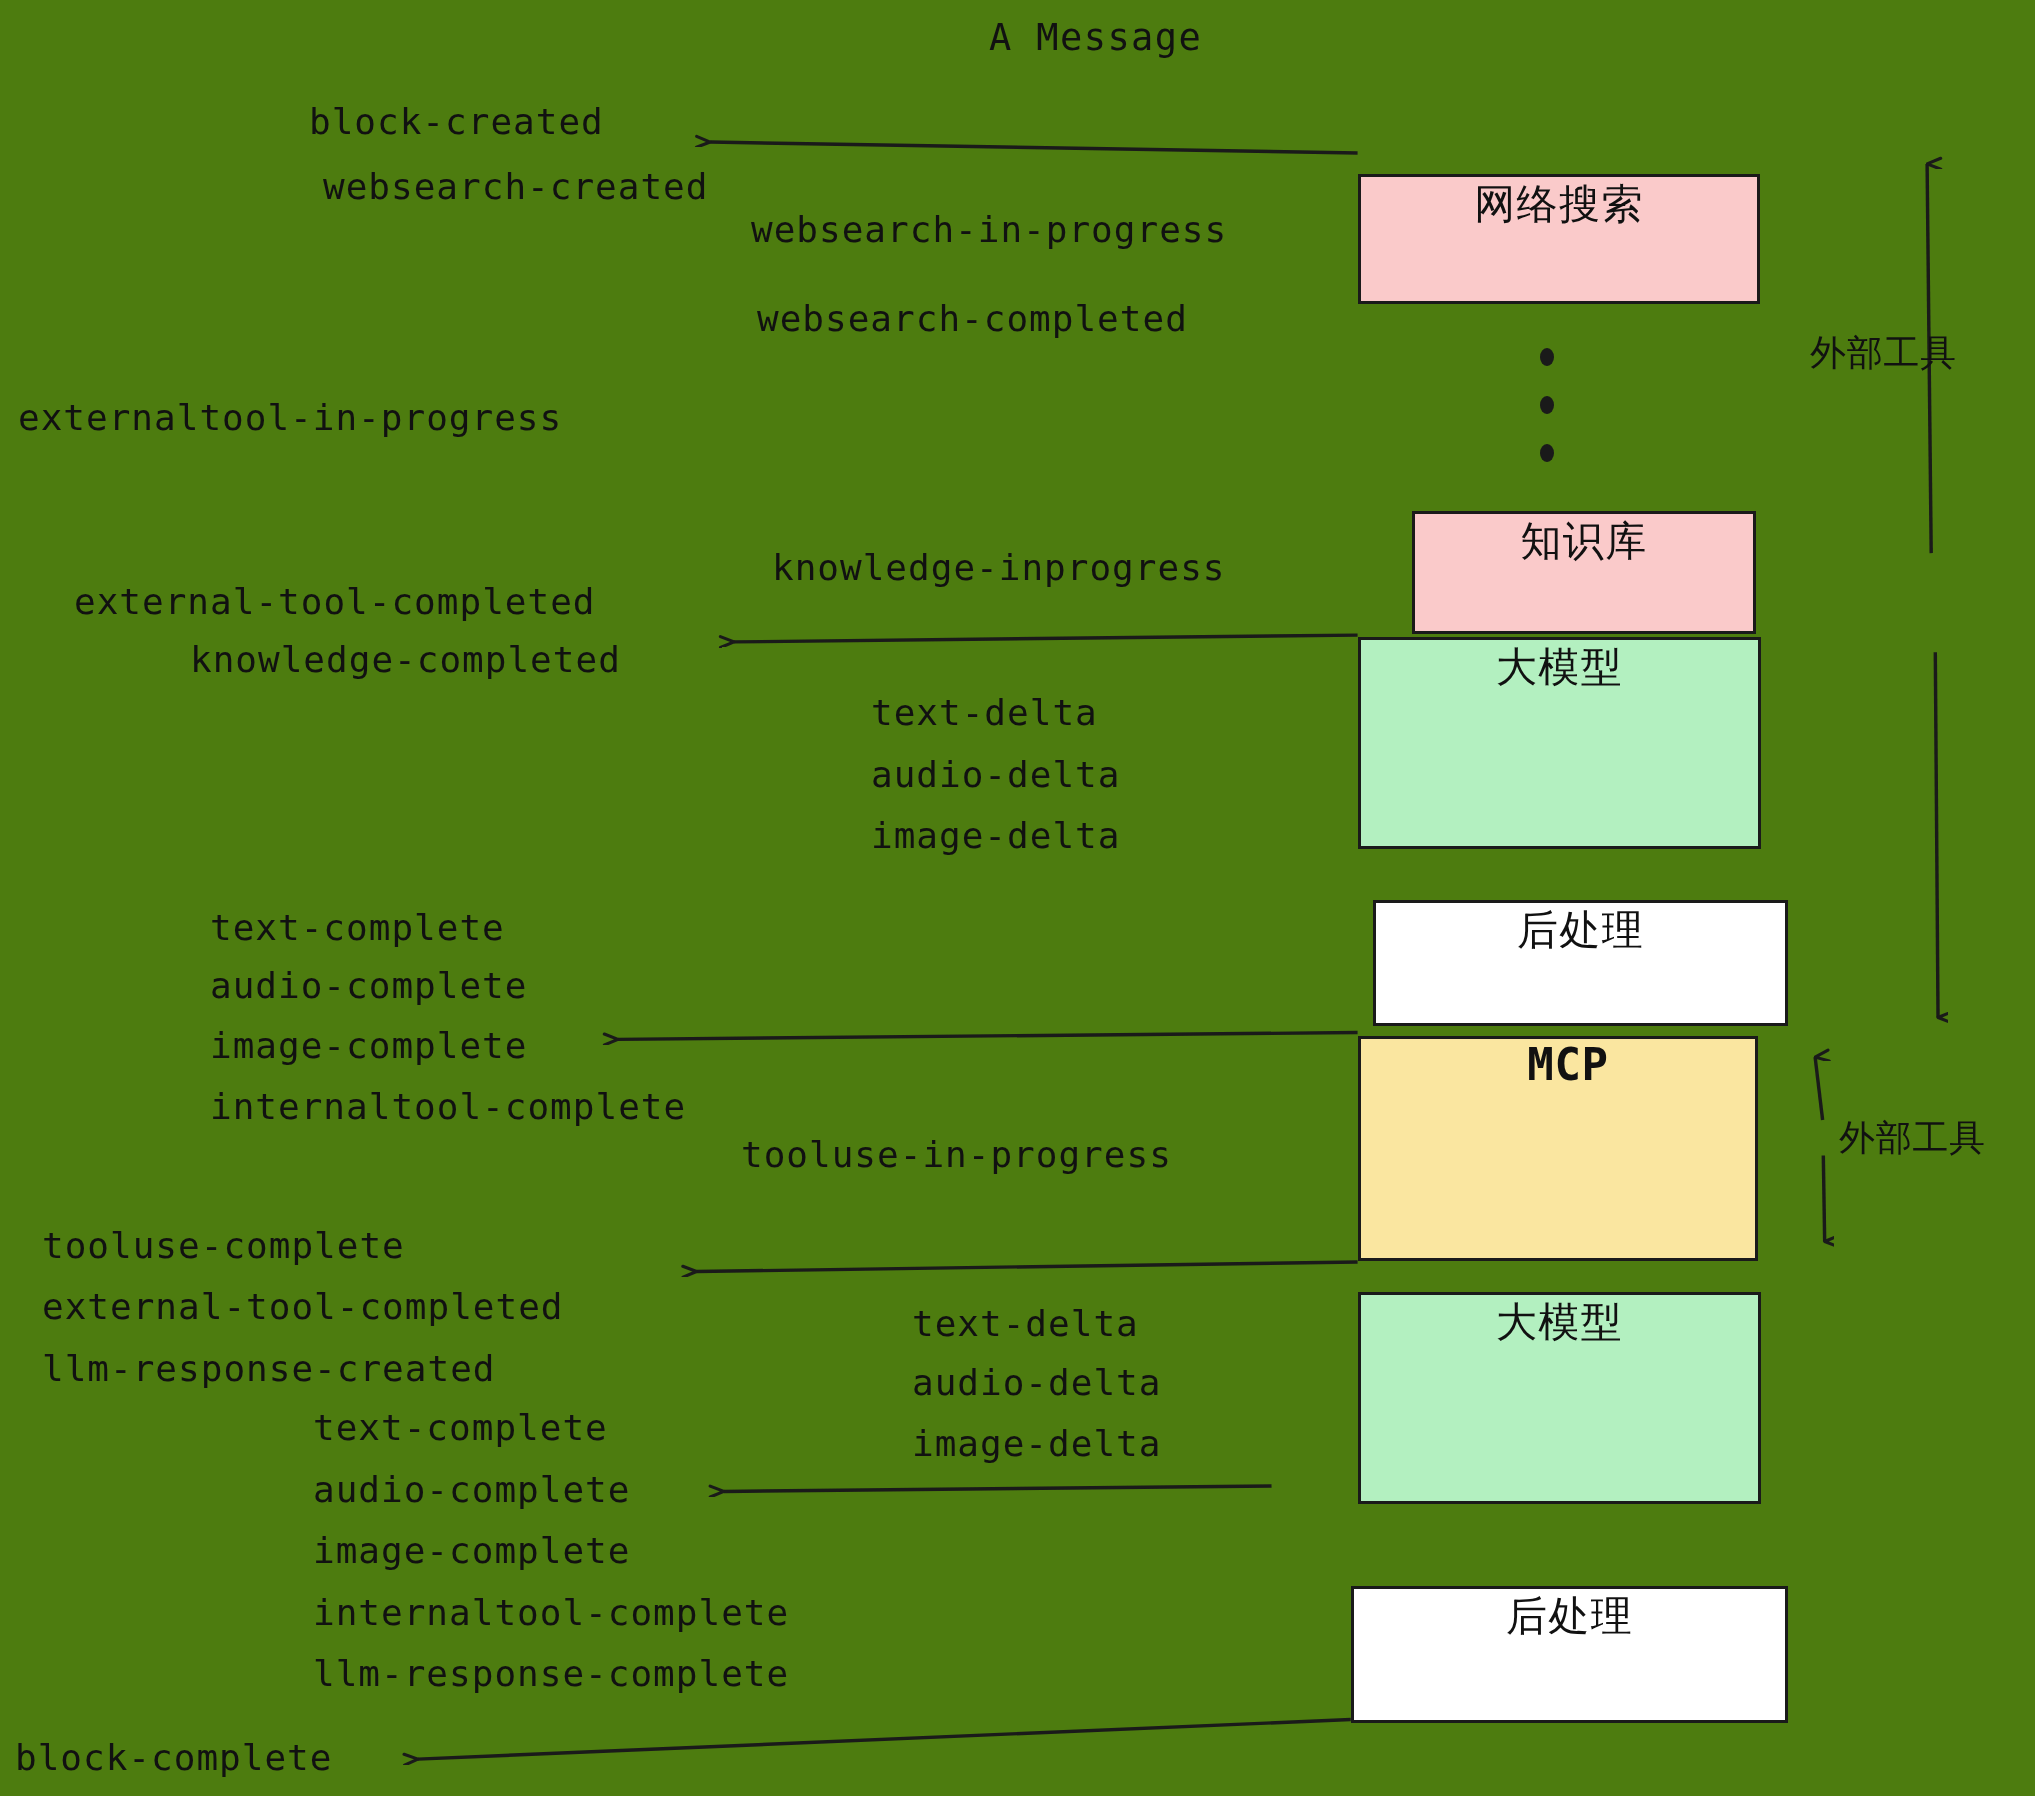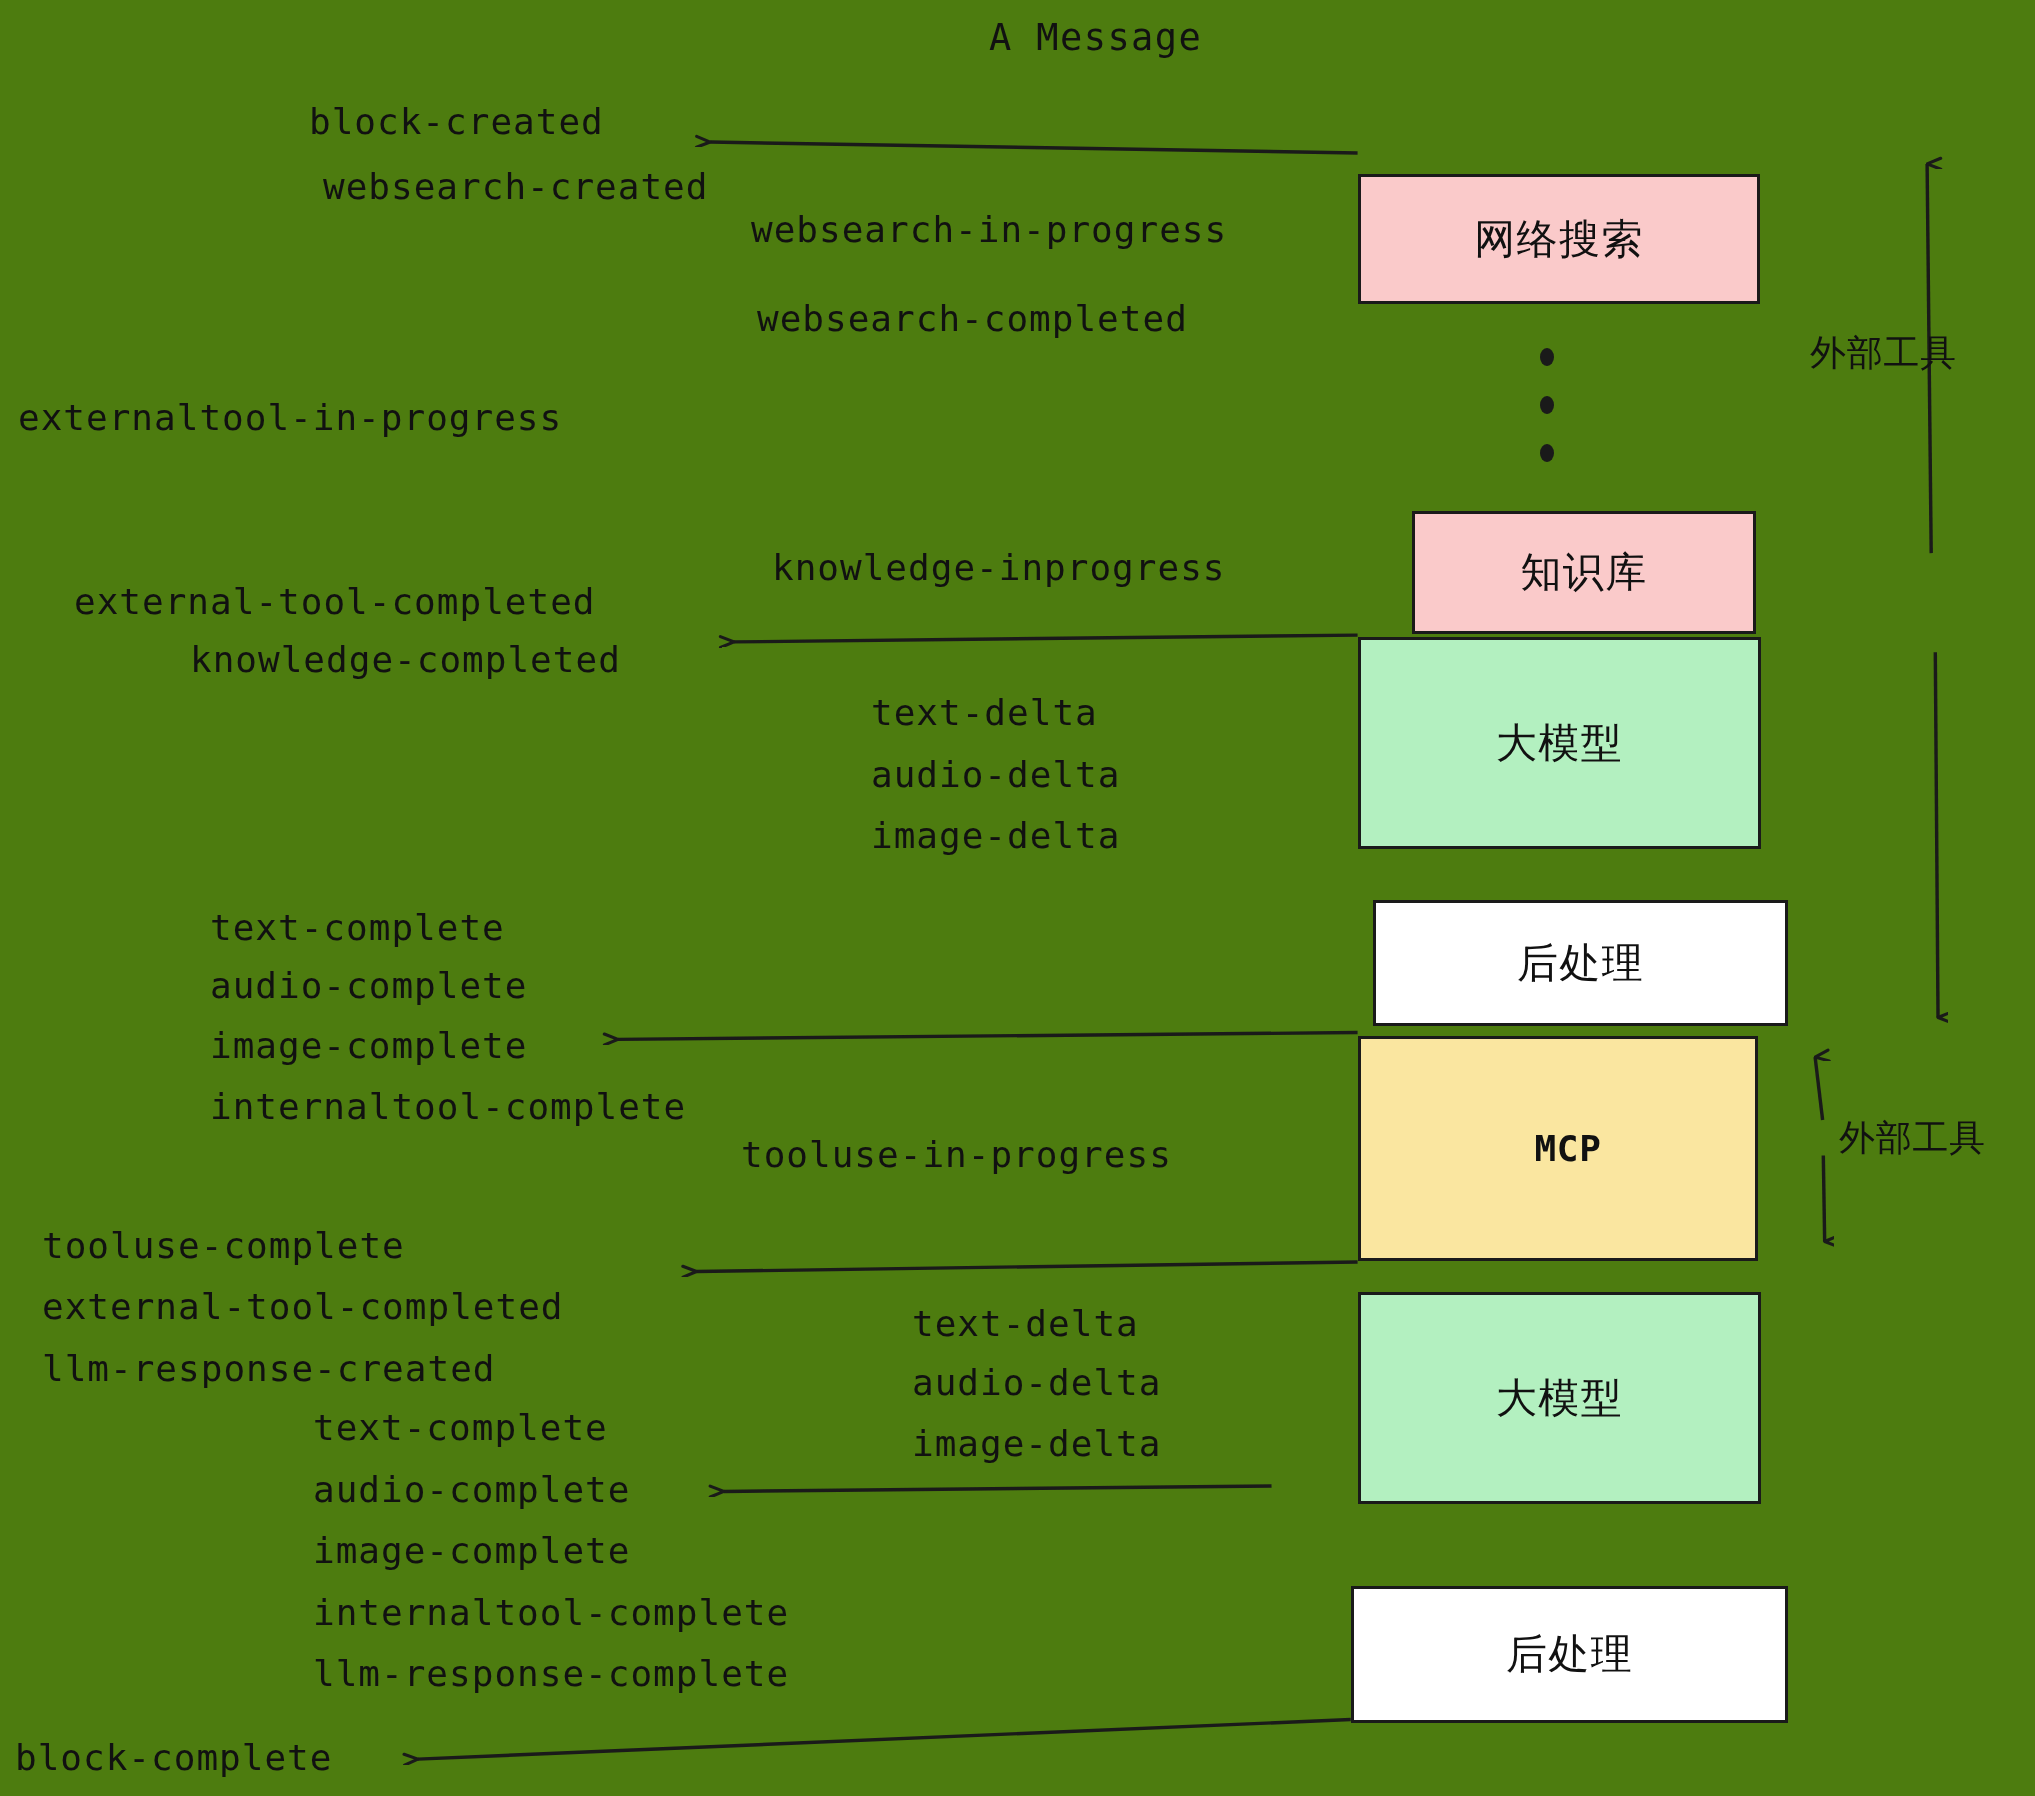--- a/index.html
+++ b/index.html
@@ -39,30 +39,30 @@
     letter-spacing: 1.4px;
     color: #111111;
     white-space: pre;
     line-height: 1;
   }
   .node {
     position: absolute;
     box-sizing: border-box;
     border: 3.4px solid #1a1a1a;
     display: flex;
-    align-items: center;
+    align-items: flex-start;
     justify-content: center;
     font-family: "DejaVu Sans", sans-serif;
     font-size: 41px;
     color: #111111;
     letter-spacing: 1.4px;
   }
   .node.mono {
     font-family: "DejaVu Sans Mono", monospace;
-    font-size: 36px;
+    font-size: 44px;
     font-weight: bold;
     letter-spacing: 0.7px;
     padding-left: 20px;
   }
   .sidelabel {
     position: absolute;
     font-family: "DejaVu Sans", sans-serif;
     font-size: 36px;
     color: #111111;
     letter-spacing: 0.7px;

